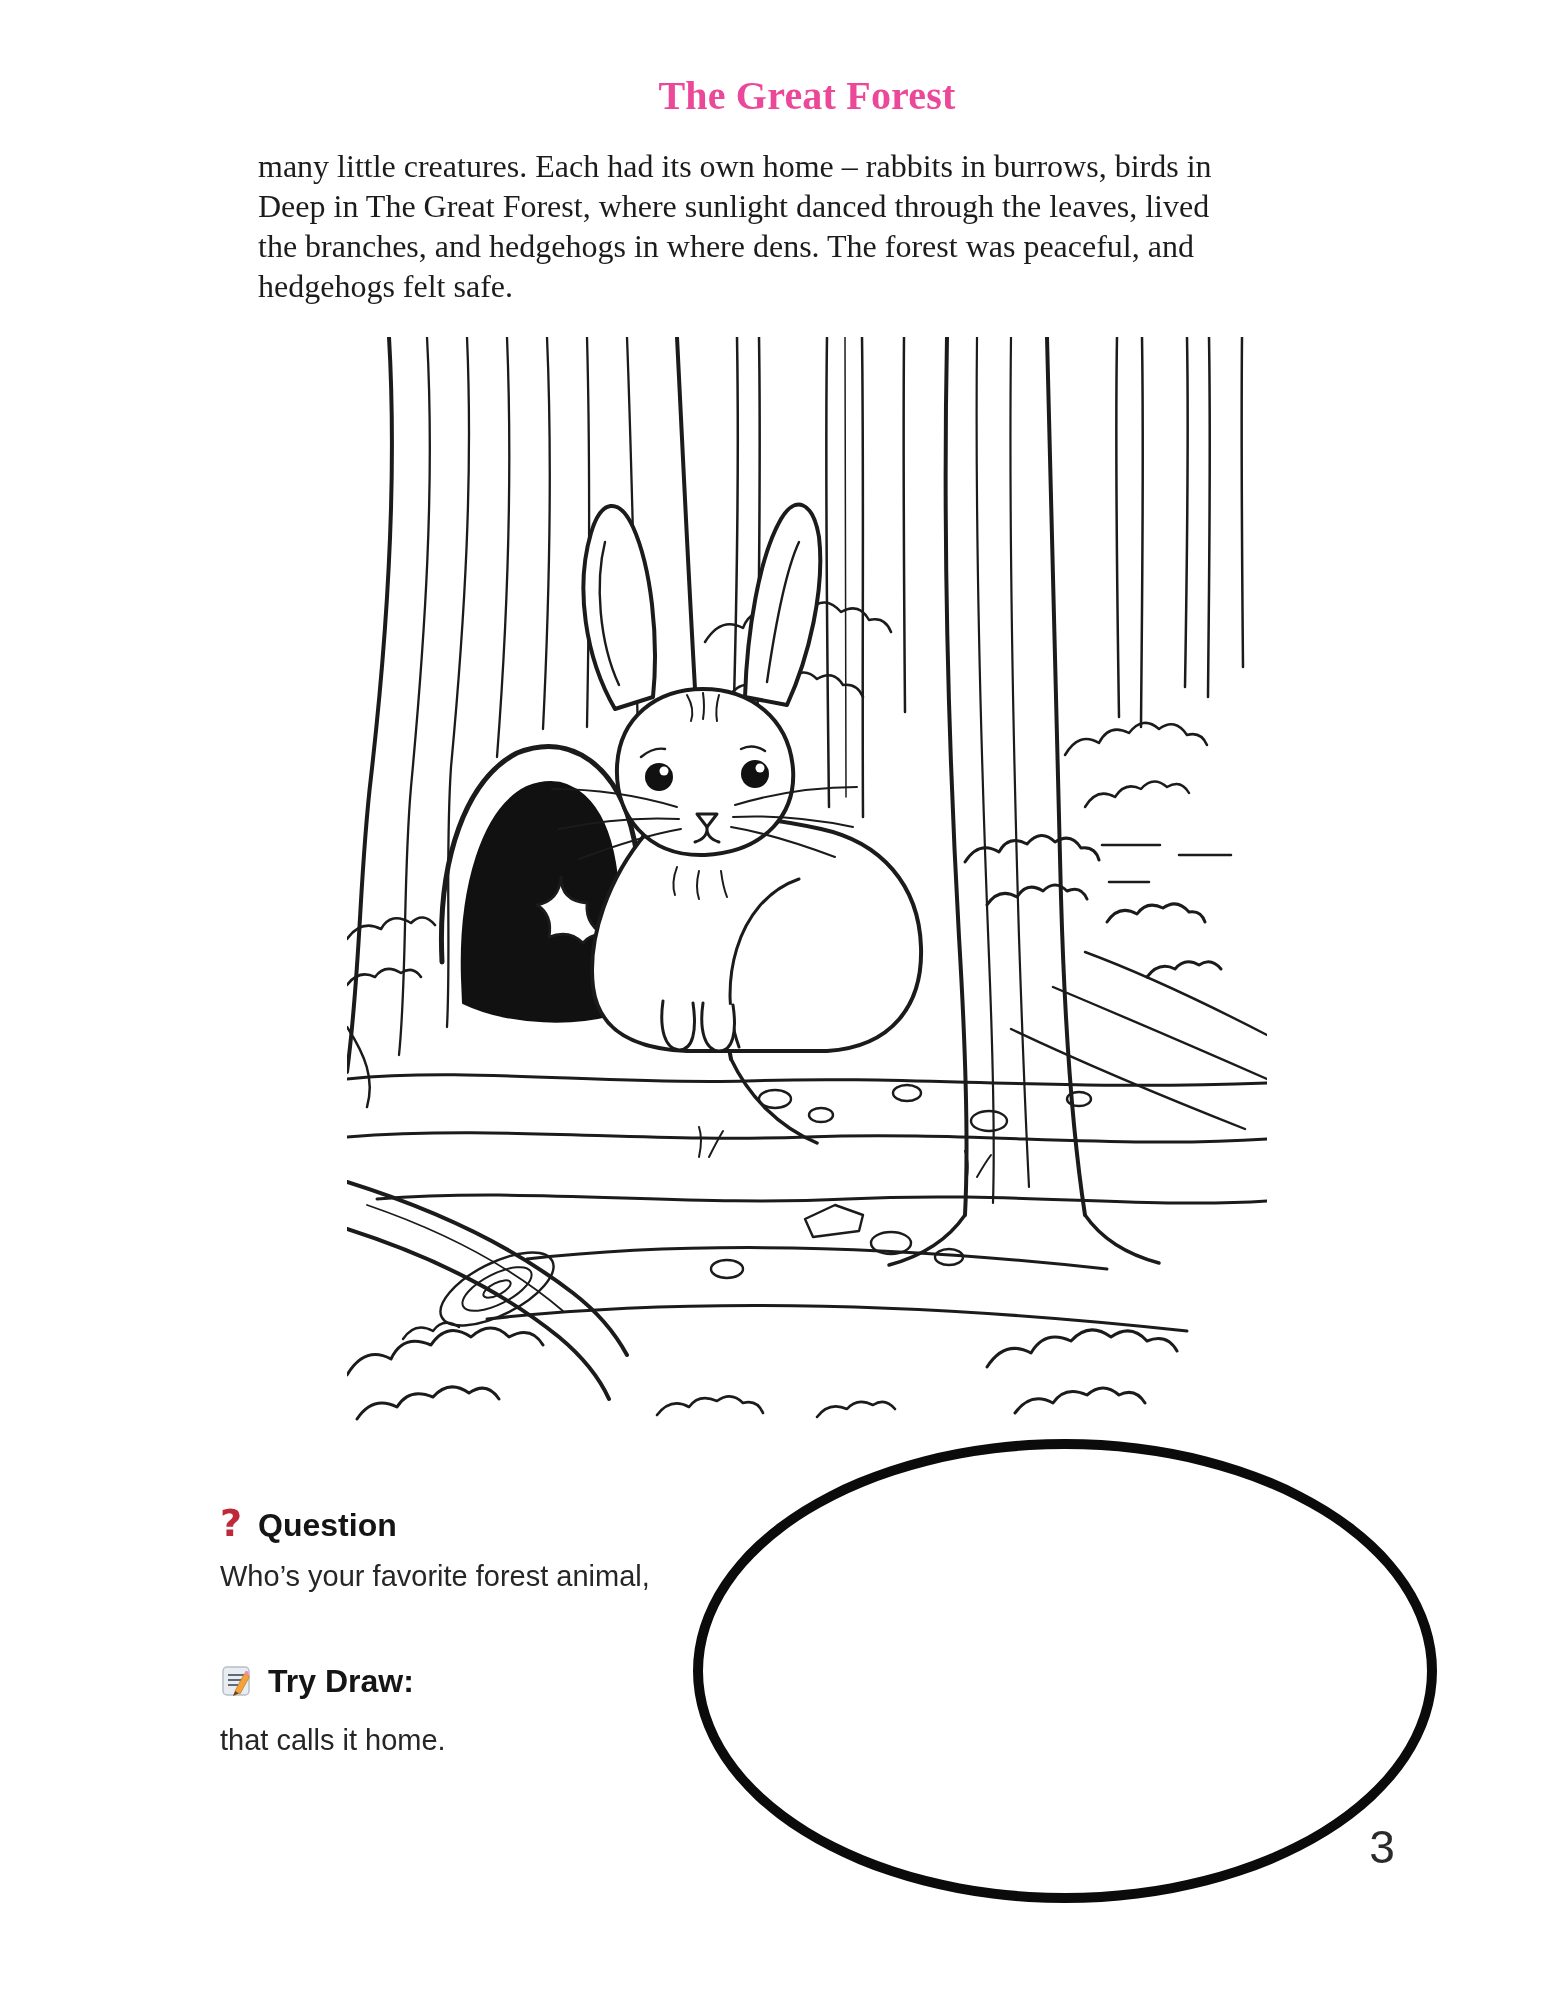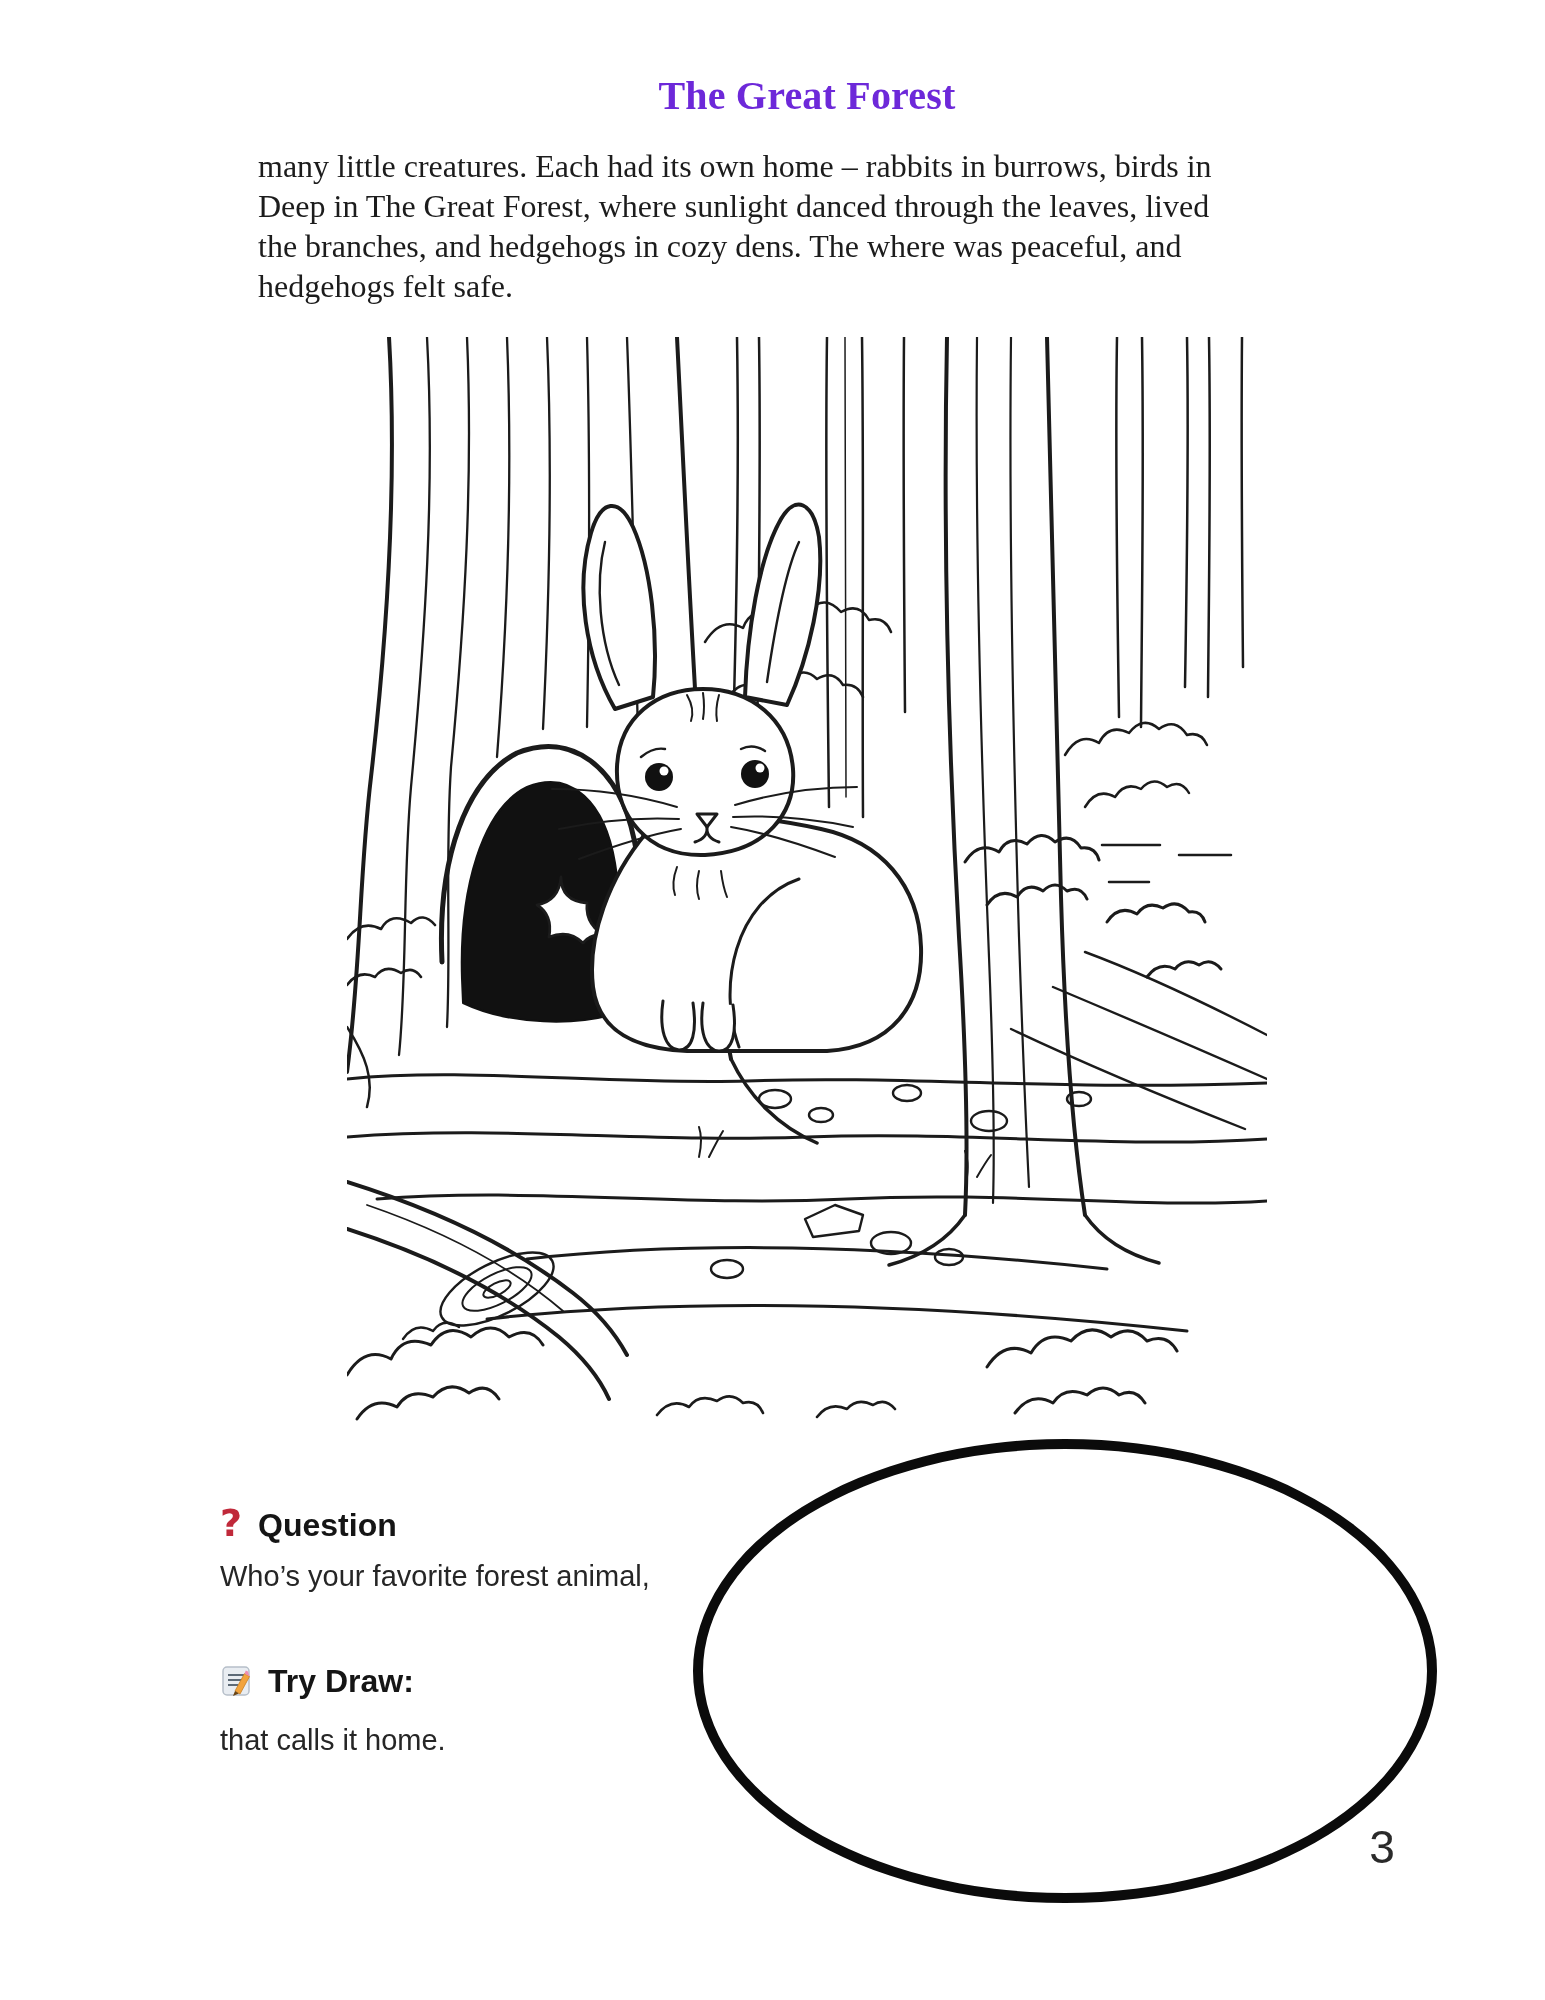--- a/index.html
+++ b/index.html
@@ -5,21 +5,21 @@
   html,body{margin:0;padding:0;}
   body{
     width:1545px;height:2000px;position:relative;background:#ffffff;
     font-family:"Liberation Sans",sans-serif;overflow:hidden;
   }
   .abs{position:absolute;}
   
   .page-title{
     left:262px;top:72px;width:1090px;text-align:center;
     font-family:"Liberation Serif","DejaVu Serif",serif;
-    font-weight:700;font-size:40px;color:#6d28d9;letter-spacing:.2px;
+    font-weight:700;font-size:40px;color:#ec4899;letter-spacing:.2px;
   }
   
   .intro{
     left:258px;top:146px;width:1060px;
     font-family:"Liberation Serif","DejaVu Serif",serif;
     font-size:32px;line-height:40px;color:#1c1c1c;
   }
   .intro .pline{display:block;white-space:nowrap;}
   
   .art{left:347px;top:337px;width:920px;height:1095px;}
@@ -46,21 +46,21 @@
   }
 </style>
 </head>
 <body>
 
 <div class="abs page-title">The Great Forest</div>
 
 <div class="abs intro">
   <span class="pline">many little creatures. Each had its own home – rabbits in burrows, birds in</span>
   <span class="pline">Deep in The Great Forest, where sunlight danced through the leaves, lived</span>
-  <span class="pline">the branches, and hedgehogs in cozy dens. The where was peaceful, and</span>
+  <span class="pline">the branches, and hedgehogs in where dens. The forest was peaceful, and</span>
   <span class="pline">hedgehogs felt safe.</span>
 </div>
 
 <svg class="abs art" viewBox="0 0 920 1095" fill="none" stroke="#1b1b1b" stroke-linecap="round" stroke-linejoin="round">
 
   <g stroke-width="2.5">
     <path d="M 390,0 C 392,120 390,260 386,400"></path>
     <path d="M 412,0 C 414,130 412,270 410,408"></path>
     <path d="M 480,0 C 478,140 480,300 482,470"></path>
     <path d="M 515,0 C 517,150 515,320 516,480"></path>

